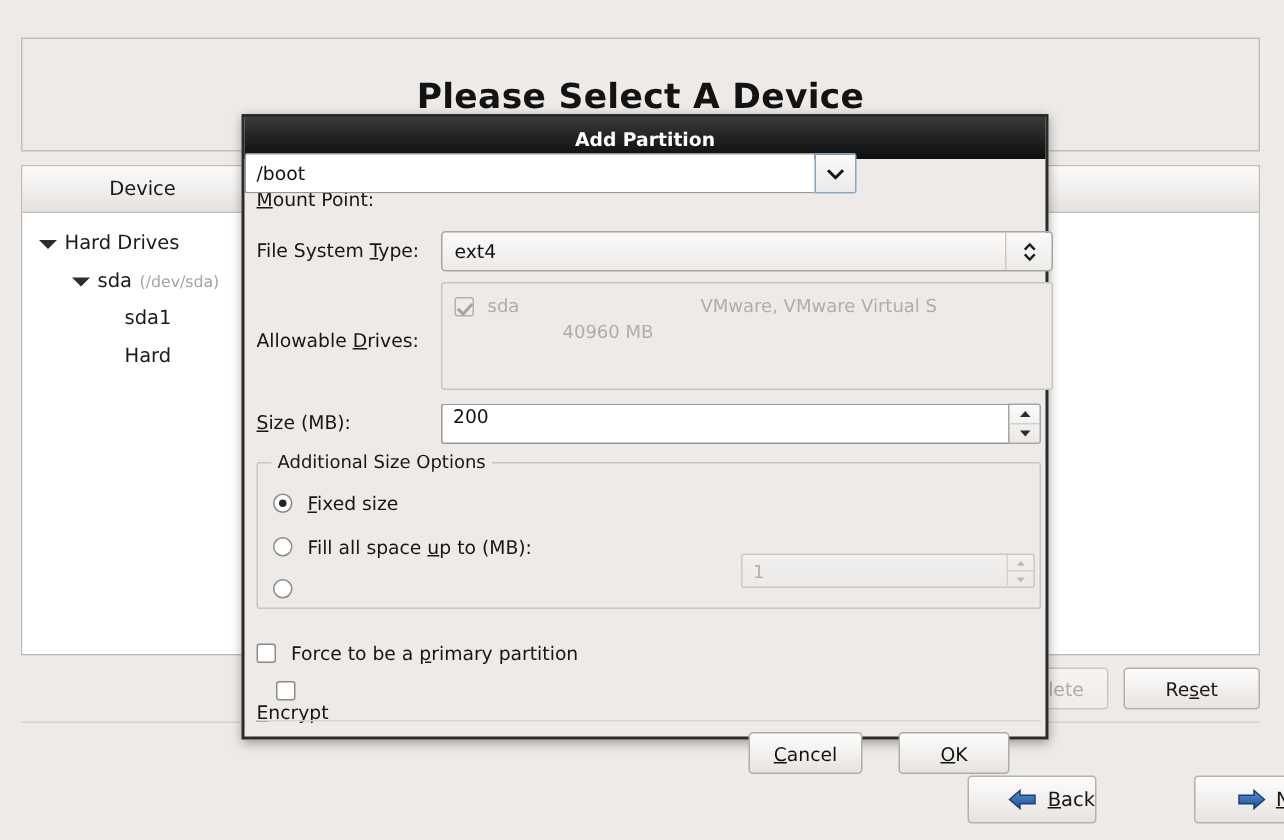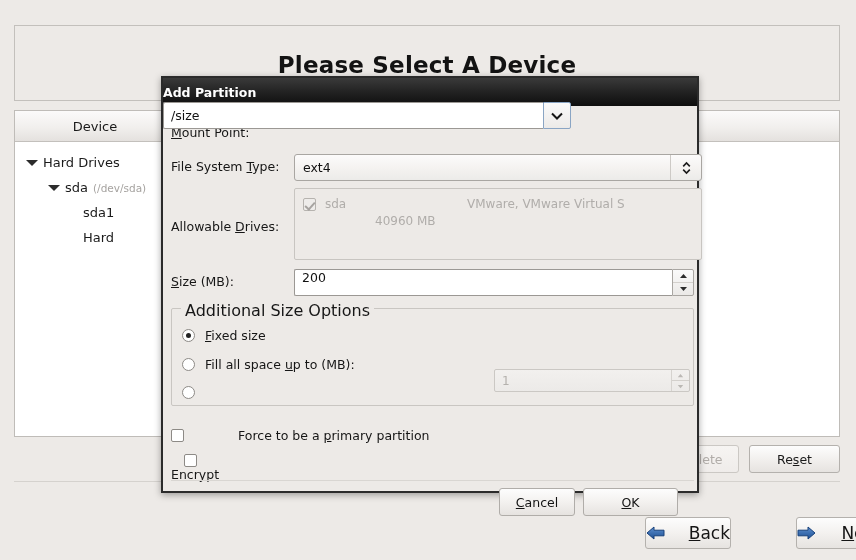--- a/index.html
+++ b/index.html
@@ -74,37 +74,37 @@
     border-color:#cbc8c4;}
   #btn-delete{left:651px;width:74px;}
   #btn-reset{left:735px;width:91px;}
 
   #sep-line{position:absolute;left:14px;top:481px;width:826px;height:1px;background:#d5d2ce;}
 
   .nav-btn{
     position:absolute;top:517px;height:32px;box-sizing:border-box;
     background:linear-gradient(to bottom,#fdfdfd 0%,#f3f1ef 50%,#e6e3e0 100%);
     border:1px solid #b4b1ad;border-radius:3px;
-    display:flex;align-items:center;justify-content:space-between;gap:7px;
-    font-size:17px;color:#151515;
+    display:flex;align-items:center;justify-content:flex-end;gap:7px;
+    font-size:13px;color:#151515;
   }
   #btn-back{left:645px;width:86px;}
   #btn-next{left:757px;width:86px;margin-left:39px;}
   .arrow-ico{width:19px;height:14px;flex:0 0 auto;}
 
   
   #dialog{
     position:absolute;left:161px;top:76px;width:538px;height:417px;
     background:#edeae7;border:2px solid #2b2b2b;box-sizing:border-box;
     box-shadow:0 2px 7px rgba(0,0,0,.35);
   }
   #dialog-titlebar{
     position:absolute;left:0;top:0;width:100%;height:28px;
     background:linear-gradient(to bottom,#3a3a3a 0%,#232323 48%,#0e0e0e 100%);
-    display:flex;align-items:center;
+    display:flex;align-items:center;justify-content:center;
   }
   #dialog-title{color:#fff;font-size:12.5px;font-weight:bold;}
   #dialog-body{position:absolute;left:0;top:24px;right:0;bottom:0;}
 
   .field-label{position:absolute;font-size:12.5px;color:#161616;}
 
   .txtfield{
     position:absolute;box-sizing:border-box;background:#fff;
     border:1px solid #a9a6a2;border-radius:2px;
     display:flex;align-items:center;font-size:12.5px;color:#111;
@@ -176,21 +176,21 @@
   .spin-half{flex:1;display:flex;align-items:center;justify-content:center;}
   .spin-half:first-child{border-bottom:1px solid #d3d0cc;}
 
   
   #size-options-group{
     position:absolute;left:8px;top:206px;width:523px;height:98px;box-sizing:border-box;
     border:1px solid #c9c6c2;border-radius:2px;
   }
   #size-options-legend{
     position:absolute;left:9px;top:-8px;background:#edeae7;padding:0 4px;
-    font-size:16px;color:#171717;
+    font-size:12px;color:#171717;
   }
   .radio-row{
     position:absolute;left:10px;display:flex;align-items:center;font-size:12.5px;color:#161616;
   }
   .radio{
     width:13px;height:13px;border-radius:50%;box-sizing:border-box;
     border:1px solid #8d8a86;background:#fff;margin-right:10px;
     flex:0 0 auto;position:relative;
   }
   .radio.sel::after{
@@ -217,21 +217,21 @@
   #dialog-sep{position:absolute;left:8px;top:353px;width:523px;height:1px;background:#d9d6d2;}
 
   .dlg-btn{
     position:absolute;top:364px;height:28px;box-sizing:border-box;
     background:linear-gradient(to bottom,#fdfdfd 0%,#f3f1ef 50%,#e6e3e0 100%);
     border:1px solid #b0ada9;border-radius:3px;
     display:flex;align-items:center;justify-content:center;
     font-size:12.5px;color:#131313;
   }
   #btn-cancel{left:336px;width:76px;}
-  #btn-ok{left:420px;width:95px;}
+  #btn-ok{left:436px;width:74px;}
 </style>
 </head>
 <body>
 
 <div id="bg-window">
 
   <div id="header-panel">
     <div id="page-title">Please Select A Device</div>
   </div>
 
@@ -306,21 +306,21 @@
 <div id="dialog">
   <div id="dialog-titlebar">
     <span id="dialog-title">Add Partition</span>
   </div>
 
   <div id="dialog-body">
 
     <div class="field-label" style="left:8px;top:23px;"><span class="u">M</span>ount Point:</div>
     <div id="mountpoint-combo">
       <div id="mountpoint-entry">
-        <span>/size</span>
+        <span>/boot</span>
       </div>
       <div id="mountpoint-arrow-btn">
         <svg width="12" height="8" viewBox="0 0 12 8">
             <path d="M1 1.5 L6 6.5 L11 1.5" fill="none" stroke="#151515" stroke-width="2"></path>
           </svg>
       </div>
     </div>
 
     <div class="field-label" style="left:8px;top:57px;">File System <span class="u">T</span>ype:</div>
     <div id="fstype-combo">
@@ -389,21 +389,21 @@
               </svg>
           </span>
         </span>
       </div>
 
       <div class="radio-row" style="top:77px;">
         <span class="radio"></span>
       </div>
     </div>
 
-    <div class="chk-row" style="top:326px;gap:44px;">
+    <div class="chk-row" style="top:326px;">
       <span class="chk plain"></span>
       <span>Force to be a <span class="u">p</span>rimary partition</span>
     </div>
 
     <div class="chk-row" style="top:352px;flex-direction:column;">
       <span class="chk plain"></span>
       <span><span class="u">E</span>ncrypt</span>
     </div>
 
     <div id="dialog-sep" style="top:378px;"></div>

